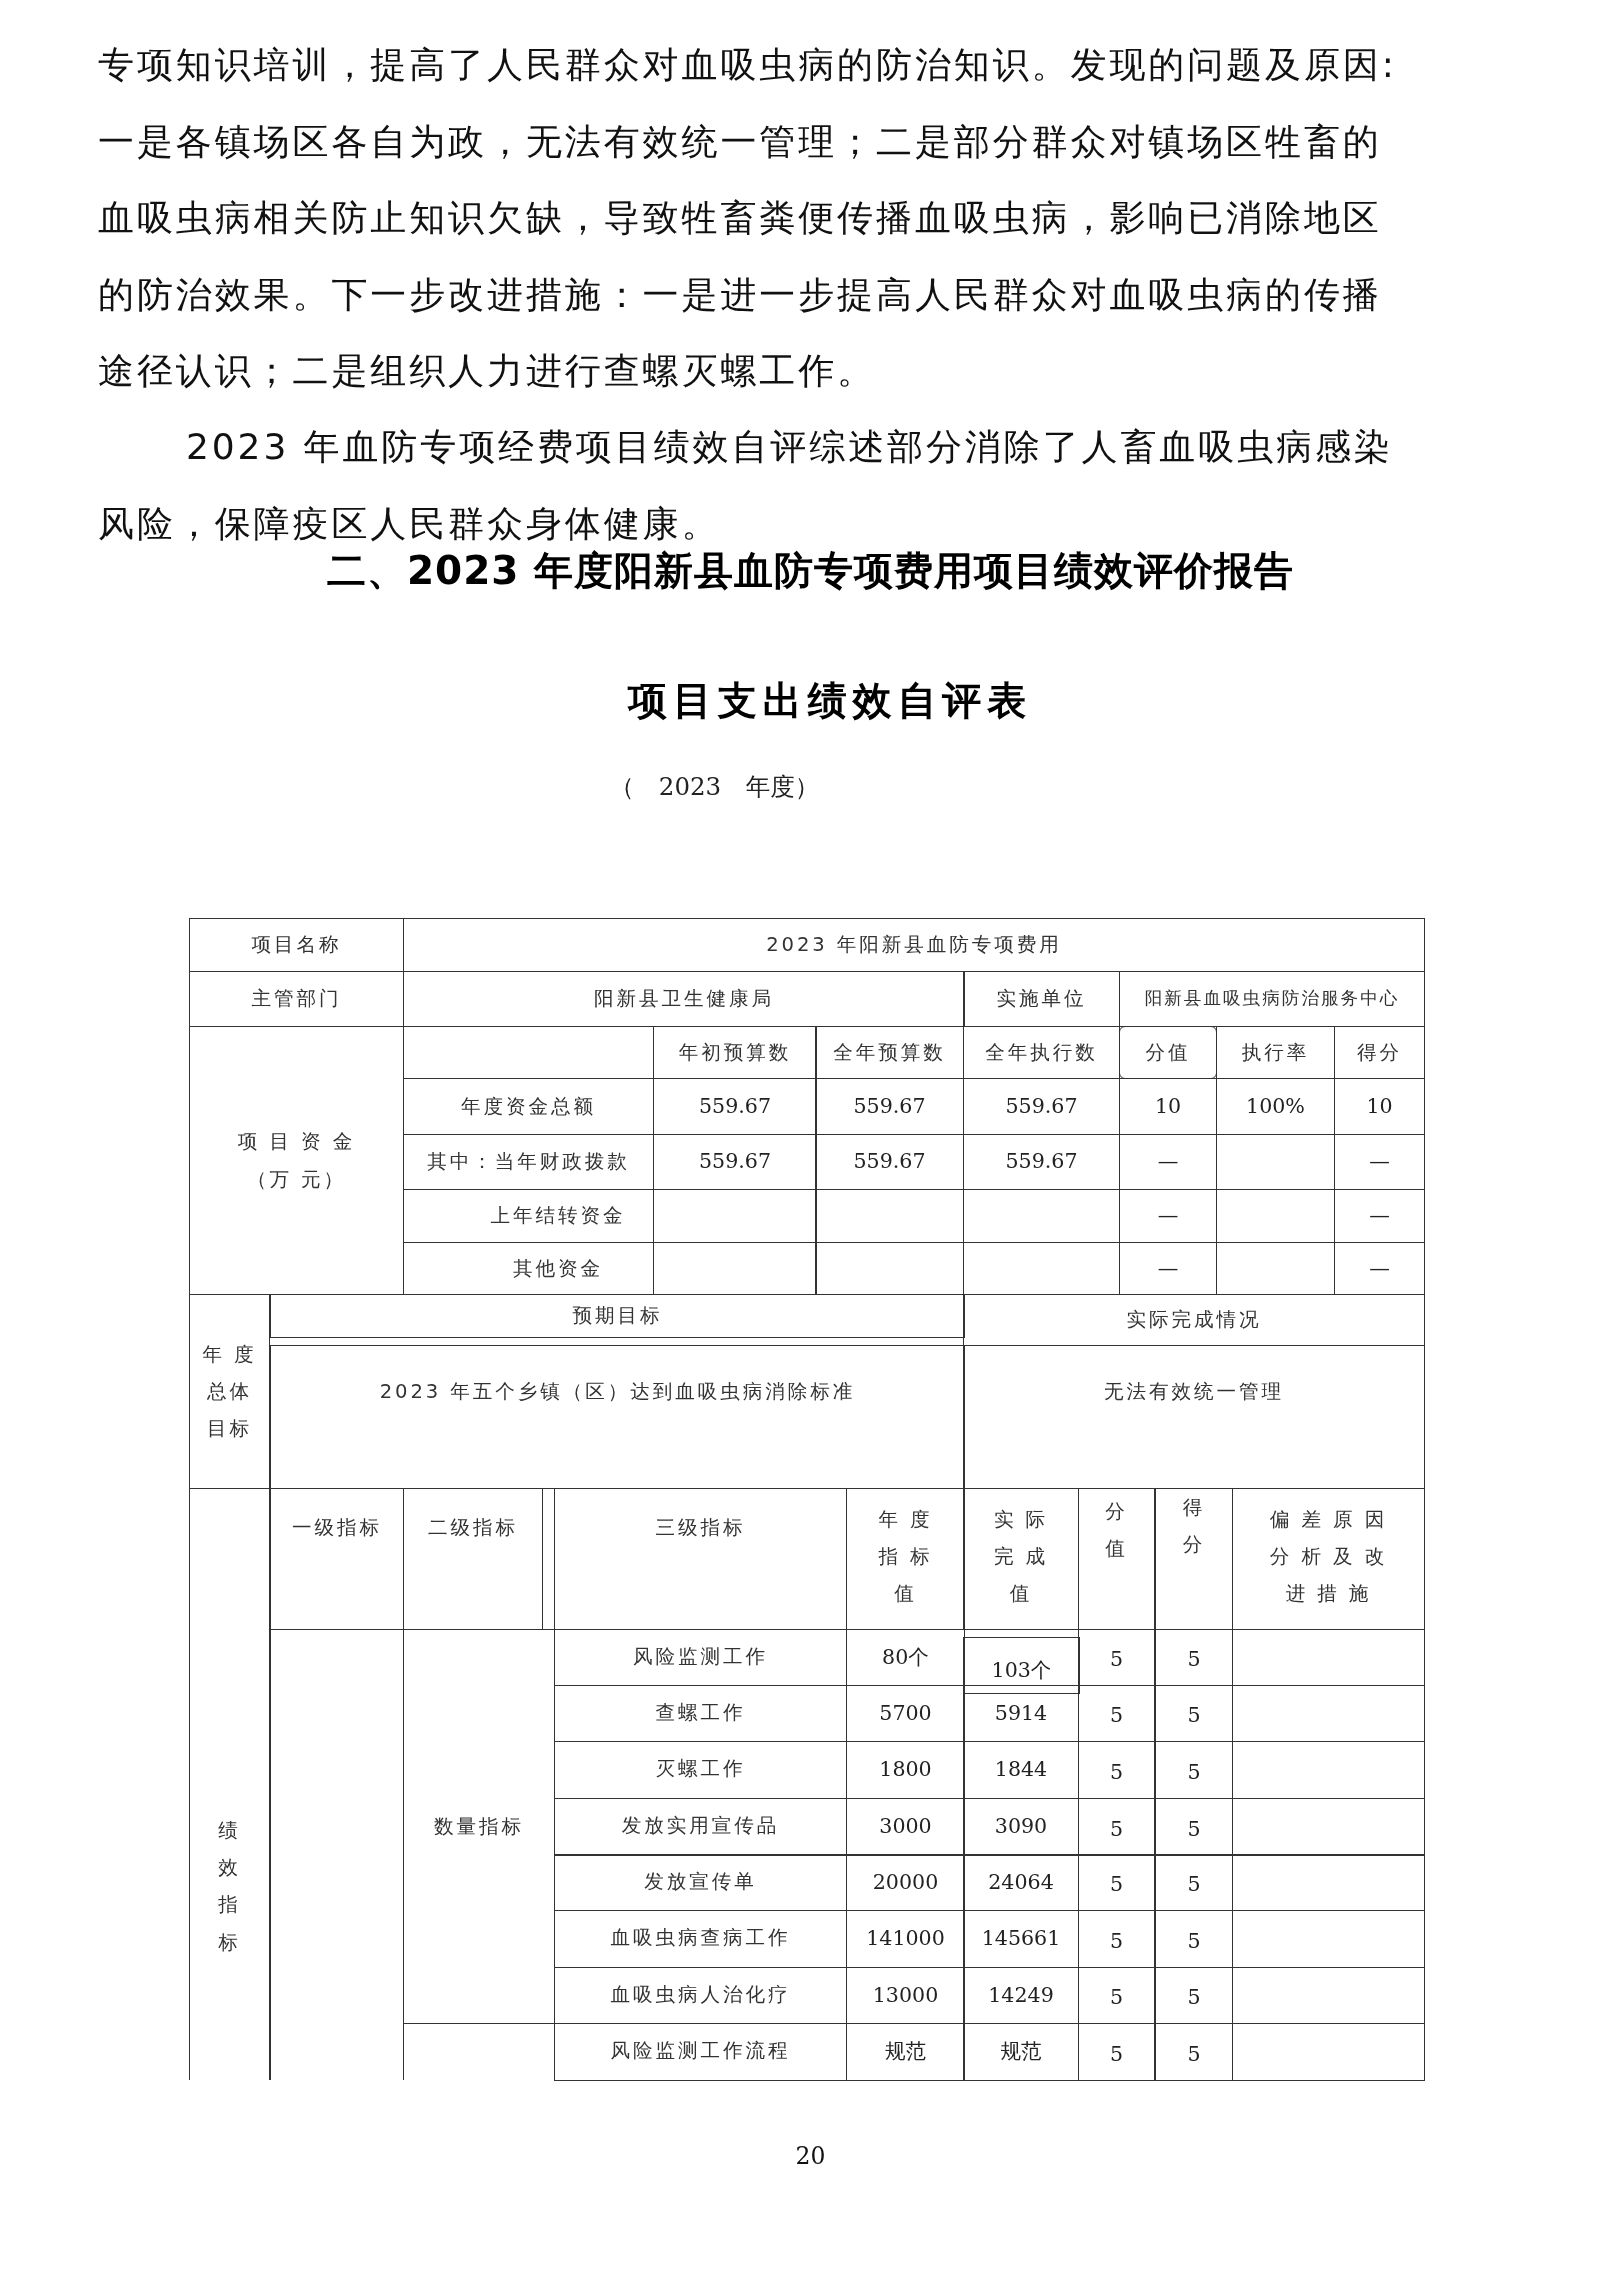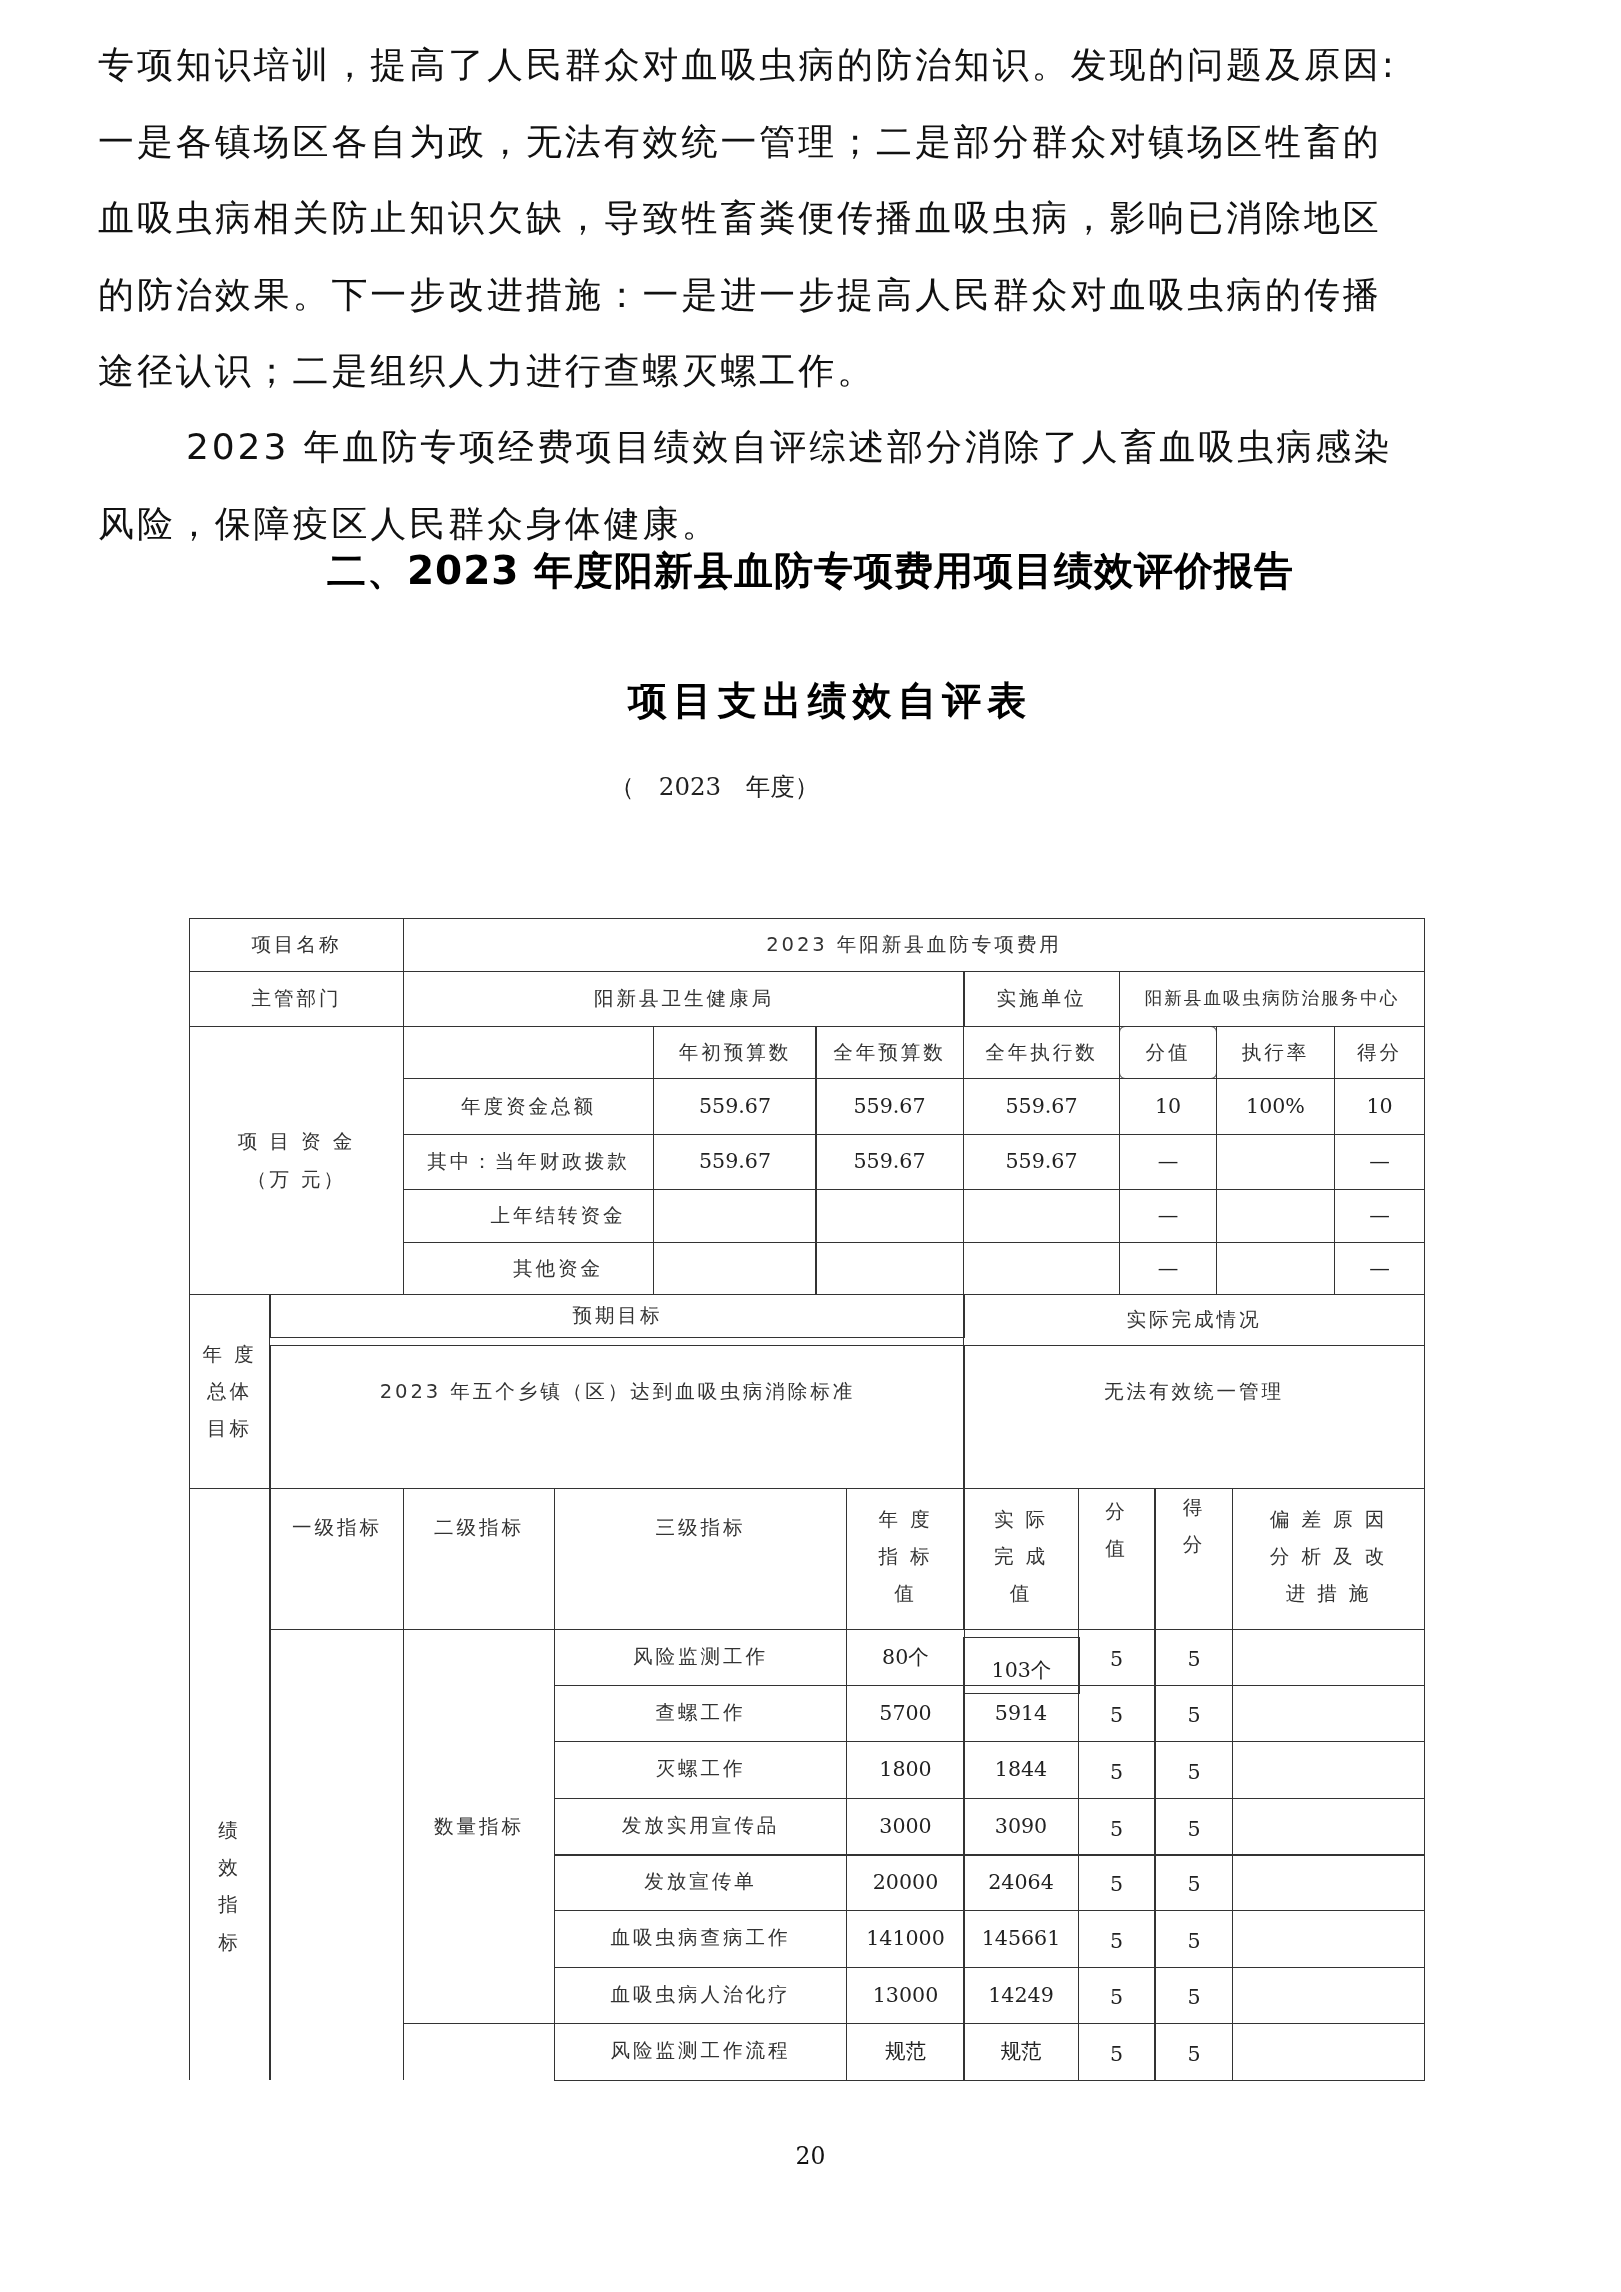--- a/index.html
+++ b/index.html
@@ -91,21 +91,21 @@
 
   <div class="cell vert" style="left:189px;top:1294px;width:81px;height:195px;padding:0 11.8px;">年 度 总体 目标</div>
   <div class="cell" style="left:270px;top:1294px;width:695px;height:44px;">预期目标</div>
   <div class="cell" style="left:963px;top:1294px;width:462px;height:52px;">实际完成情况</div>
   <div class="cell top" style="left:270px;top:1345px;width:695px;height:144px;padding-top:27.4px;">2023 年五个乡镇（区）达到血吸虫病消除标准</div>
   <div class="cell top" style="left:963px;top:1345px;width:462px;height:144px;padding-top:27.4px;">无法有效统一管理</div>
 
   <div class="cell noborder-b" style="left:189px;top:1488px;width:81px;height:592px;padding:323px 13.7px 0;align-items:flex-start;">绩 效 指 标</div>
 
   <div class="cell top" style="left:270px;top:1488px;width:134px;height:142px;padding-top:19.6px;">一级指标</div>
-  <div class="cell top" style="left:403px;top:1488px;width:152px;height:142px;padding-top:19.6px;">二级指标</div>
+  <div class="cell top" style="left:403px;top:1488px;width:140px;height:142px;padding-top:19.6px;">二级指标</div>
   <div class="cell top" style="left:554px;top:1488px;width:293px;height:142px;padding-top:19.6px;">三级指标</div>
   <div class="cell top" style="left:846px;top:1488px;width:119px;height:142px;padding:11.8px 15.7px 0;">年 度 指 标 值</div>
   <div class="cell top" style="left:963px;top:1488px;width:116px;height:142px;padding:11.8px 15.7px 0;">实 际 完 成 值</div>
   <div class="cell top" style="left:1078px;top:1488px;width:77px;height:142px;padding:3.9px 25.5px 0;">分 值</div>
   <div class="cell top" style="left:1155px;top:1488px;width:78px;height:142px;padding:0 25.5px 0;">得 分</div>
   <div class="cell top" style="left:1232px;top:1488px;width:193px;height:142px;padding:11.8px 23.5px 0;">偏 差 原 因 分 析 及 改 进 措 施</div>
 
   <div class="cell noborder-b" style="left:270px;top:1629px;width:134px;height:451px;"></div>
   <div class="cell" style="left:403px;top:1629px;width:152px;height:395px;">数量指标</div>
   <div class="cell noborder-b" style="left:403px;top:2023px;width:152px;height:57px;"></div>

